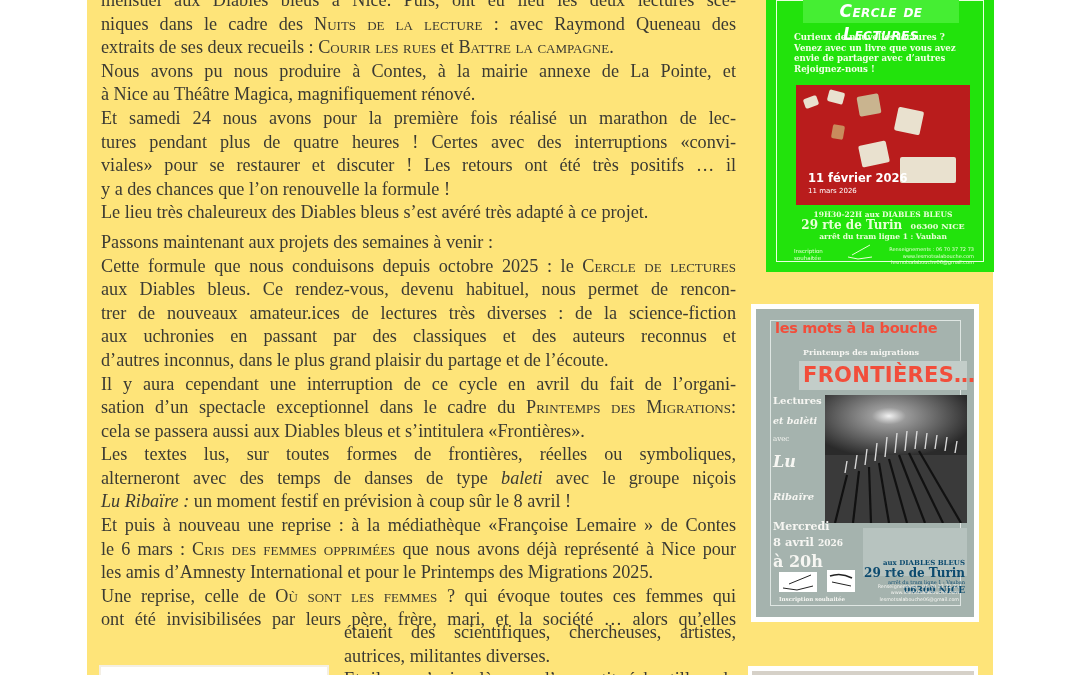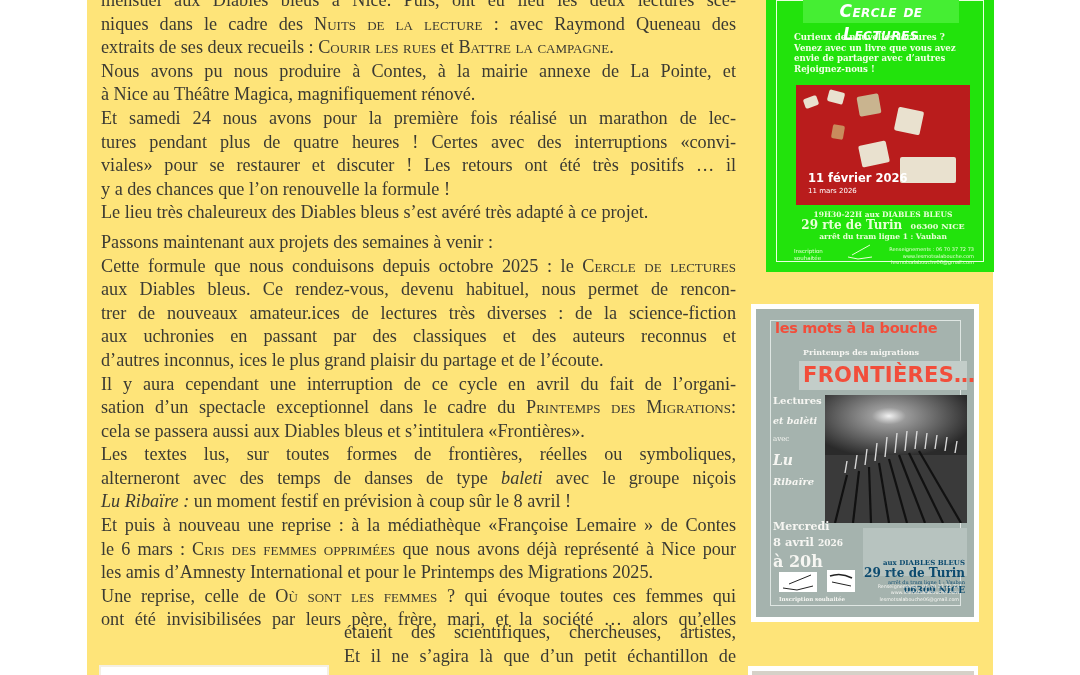--- a/index.html
+++ b/index.html
@@ -71,38 +71,39 @@
         <p><span>y a des chances que l’on renouvelle la formule !</span></p>
         <p><span>Le lieu très chaleureux des Diables bleus s’est avéré très adapté à ce projet.</span></p>
       </div>
     <div class="gap"></div>
     <div id="mid-lines">
         <p><span>Passons maintenant aux projets des semaines à venir :</span></p>
         <p class="just"><span>Cette formule que nous conduisons depuis octobre 2025 : le </span><span class="sc">Cercle de lectures</span></p>
         <p class="just"><span>aux Diables bleus. Ce rendez-vous, devenu habituel, nous permet de rencon-</span></p>
         <p class="just"><span>trer de nouveaux amateur.ices de lectures très diverses : de la science-fiction</span></p>
         <p class="just"><span>aux uchronies en passant par des classiques et des auteurs reconnus et</span></p>
-        <p><span>d’autres inconnus, ices le plus grand plaisir du partage et de l’écoute.</span></p>
+        <p><span>d’autres inconnus, dans le plus grand plaisir du partage et de l’écoute.</span></p>
         <p class="just"><span>Il y aura cependant une interruption de ce cycle en avril du fait de l’organi-</span></p>
         <p class="just"><span>sation d’un spectacle exceptionnel dans le cadre du </span><span class="sc">Printemps des Migrations</span><span>:</span></p>
         <p><span>cela se passera aussi aux Diables bleus  et s’intitulera «Frontières».</span></p>
         <p class="just"><span>Les  textes lus, sur toutes formes de frontières, réelles ou symboliques,</span></p>
         <p class="just"><span>alterneront avec des temps de danses de type </span><span class="it">baleti</span><span> avec le groupe niçois</span></p>
         <p><span class="it">Lu Ribaïre :</span><span> un moment festif en prévision à coup sûr le 8 avril !</span></p>
         <p class="just"><span>Et puis à nouveau une reprise : à la médiathèque «Françoise Lemaire » de Contes</span></p>
         <p class="just"><span>le 6 mars : </span><span class="sc">Cris des femmes opprimées</span><span> que nous avons déjà représenté à Nice pour</span></p>
         <p><span>les amis d’Amnesty International et pour le Printemps des Migrations 2025.</span></p>
         <p class="just"><span>Une reprise, celle de </span><span class="sc">Où sont les femmes</span><span> ? qui évoque toutes ces femmes qui</span></p>
         <p class="just"><span>ont été invisibilisées par leurs père, frère, mari, et la société … alors qu’elles</span></p>
       </div>
   </div>
 
   <div class="col lower-col">
     <div id="bottom-lines">
         <p class="just"><span>étaient des scientifiques, chercheuses, artistes,</span></p>
+        <p><span>autrices, militantes diverses.</span></p>
         <p class="just"><span>Et il ne s’agira là que d’un petit échantillon de</span></p>
       </div>
   </div>
 
   <div class="blank-box"></div>
   <div class="bottom-right-box">
       <div class="inner"></div>
     </div>
 
   <div class="poster-green">
@@ -149,21 +150,21 @@
     <div class="bg"></div>
     <div class="frame"></div>
     <div class="pgr-brand">les mots à la bouche</div>
     <div class="pgr-sub">Printemps des migrations</div>
     <div class="pgr-title-box"></div>
     <div class="pgr-title">FRONTIÈRES…</div>
     <div class="pgr-left">
       <div style="font-size:10px">Lectures</div>
       <div style="font-size:9.5px;font-style:italic">et balèti</div>
       <div style="font-size:7px;font-weight:normal">avec</div>
-      <div style="font-size:14px;font-style:italic;margin-bottom:8px">Lu</div>
+      <div style="font-size:16px;font-style:italic;margin-bottom:20px">Lu</div>
       <div style="font-size:10px;font-style:italic">Ribaïre</div>
     </div>
     <div class="pgr-photo">
       <svg width="142" height="128" viewBox="0 0 142 128">
         <defs>
           <radialGradient id="sky" cx="45%" cy="30%" r="60%">
             <stop offset="0" stop-color="#f2f2f2"></stop>
             <stop offset="0.2" stop-color="#9a9a9a"></stop>
             <stop offset="1" stop-color="#2a2a2a"></stop>
           </radialGradient>

